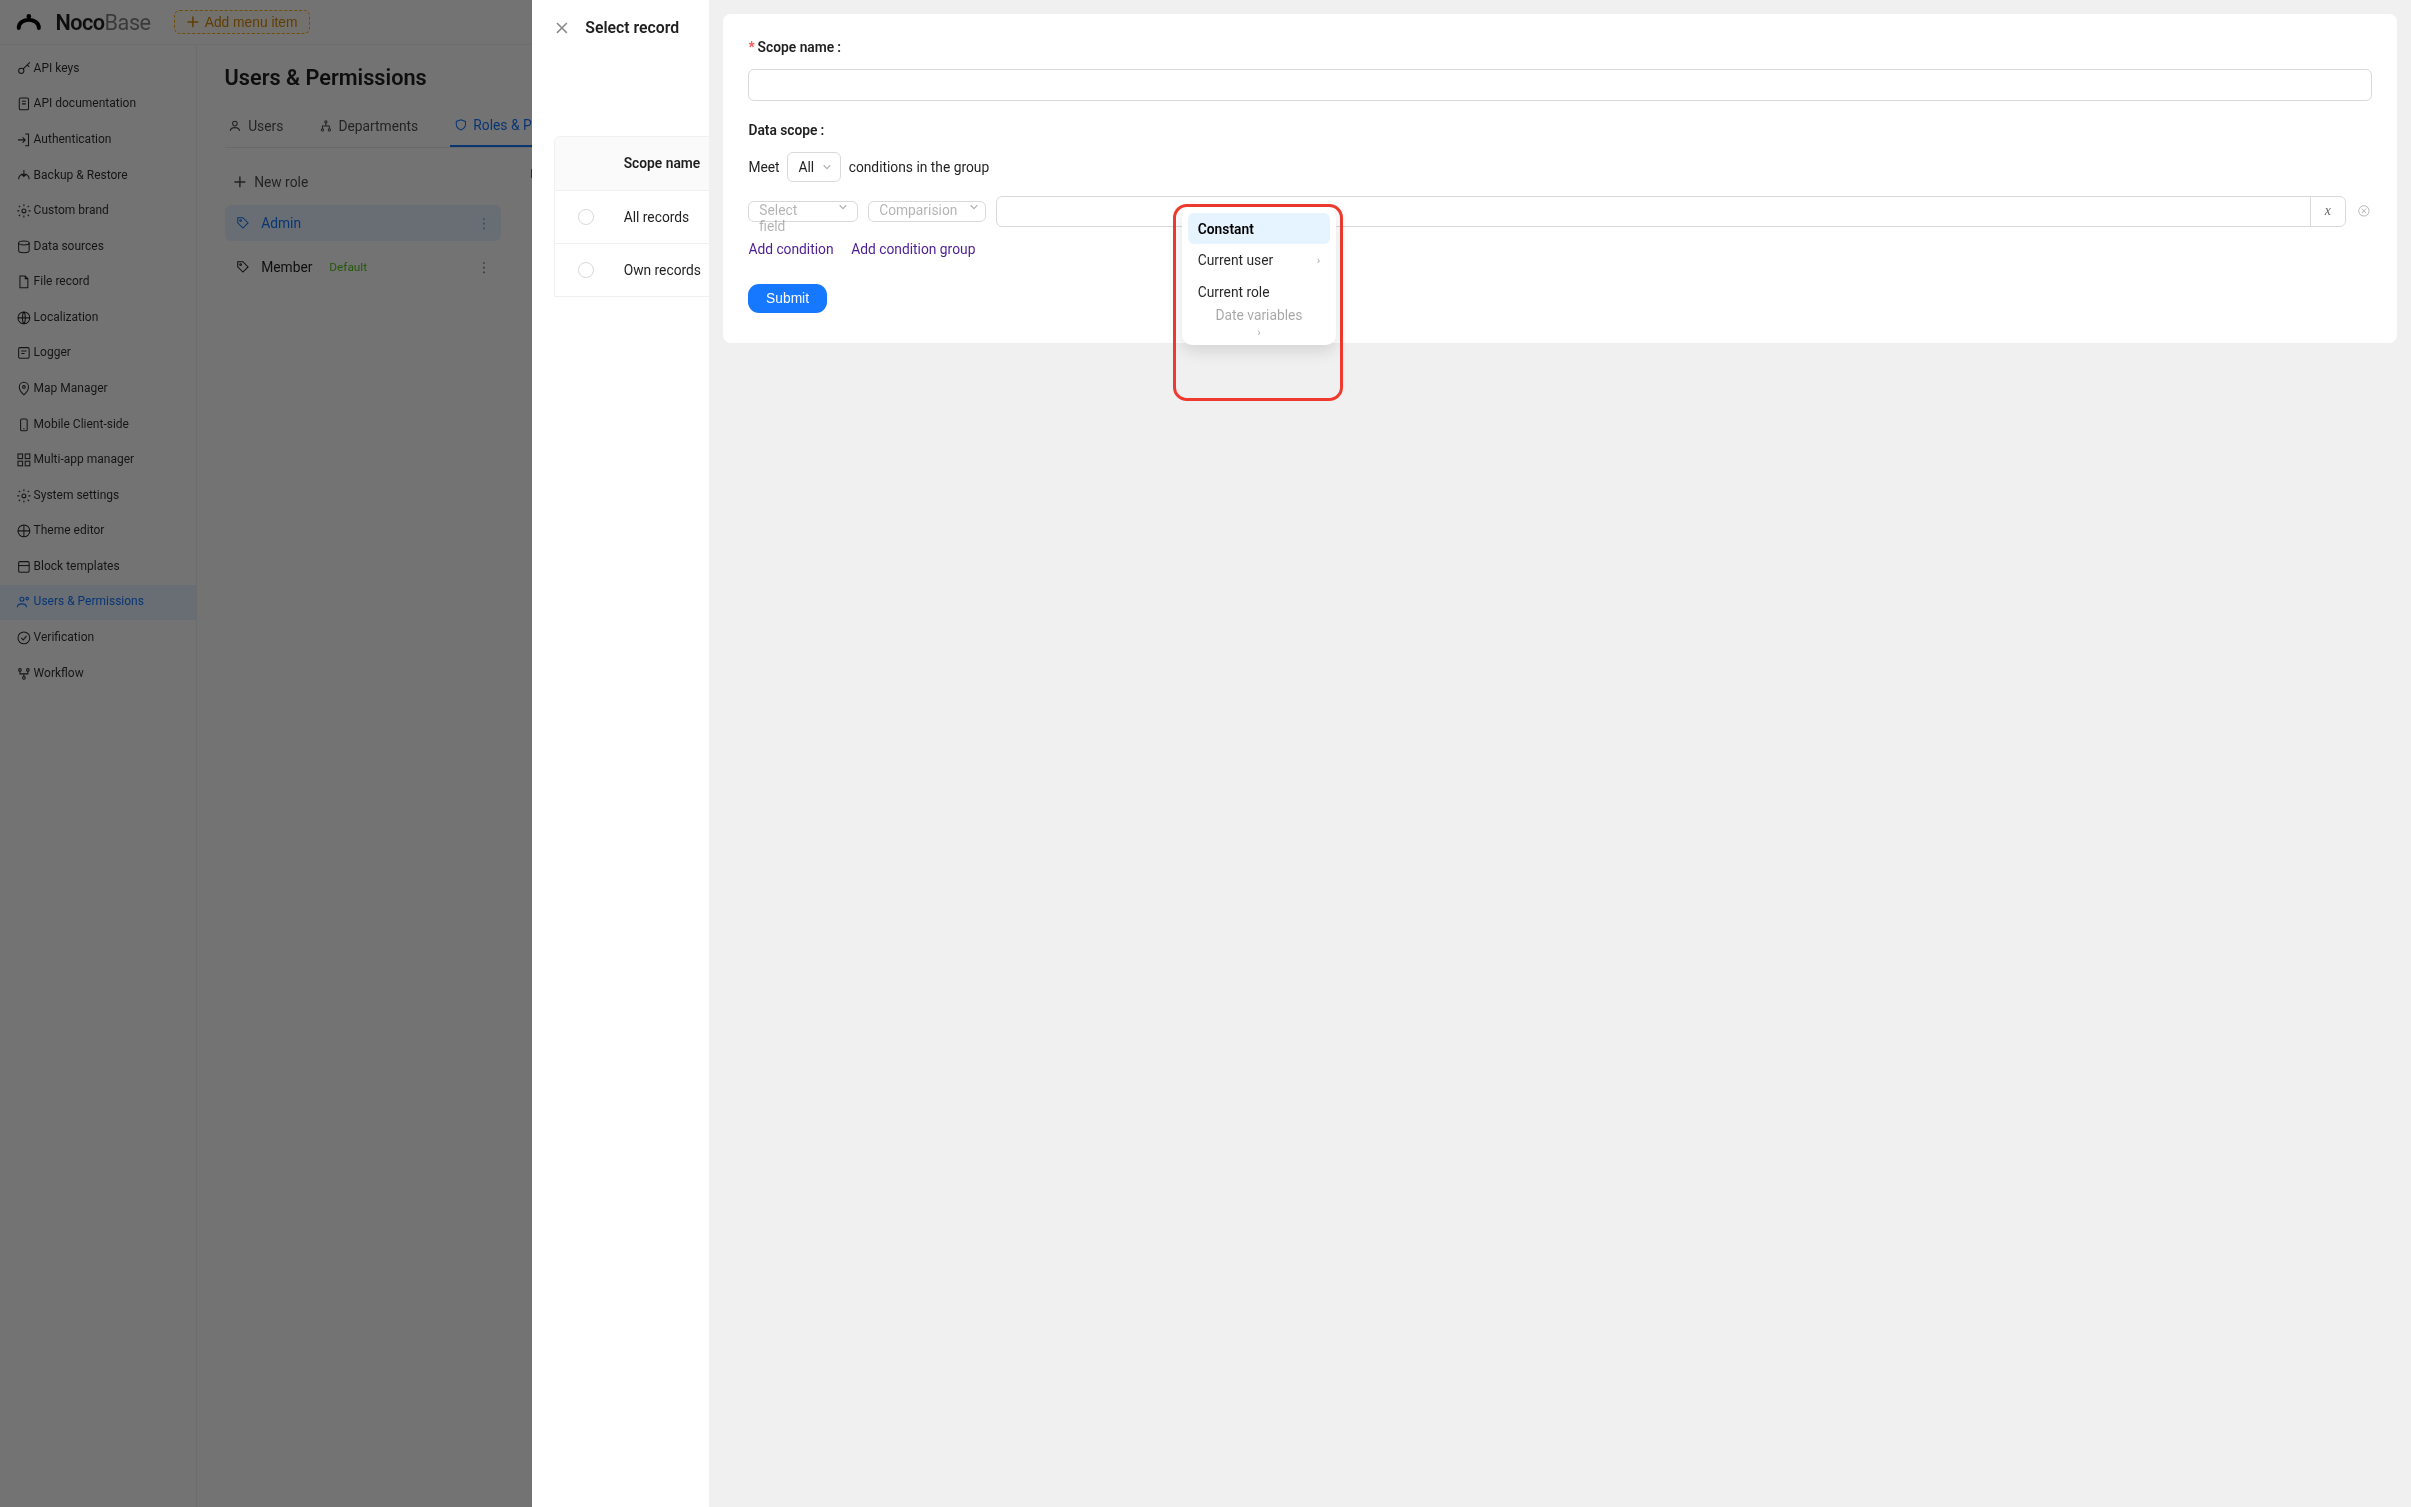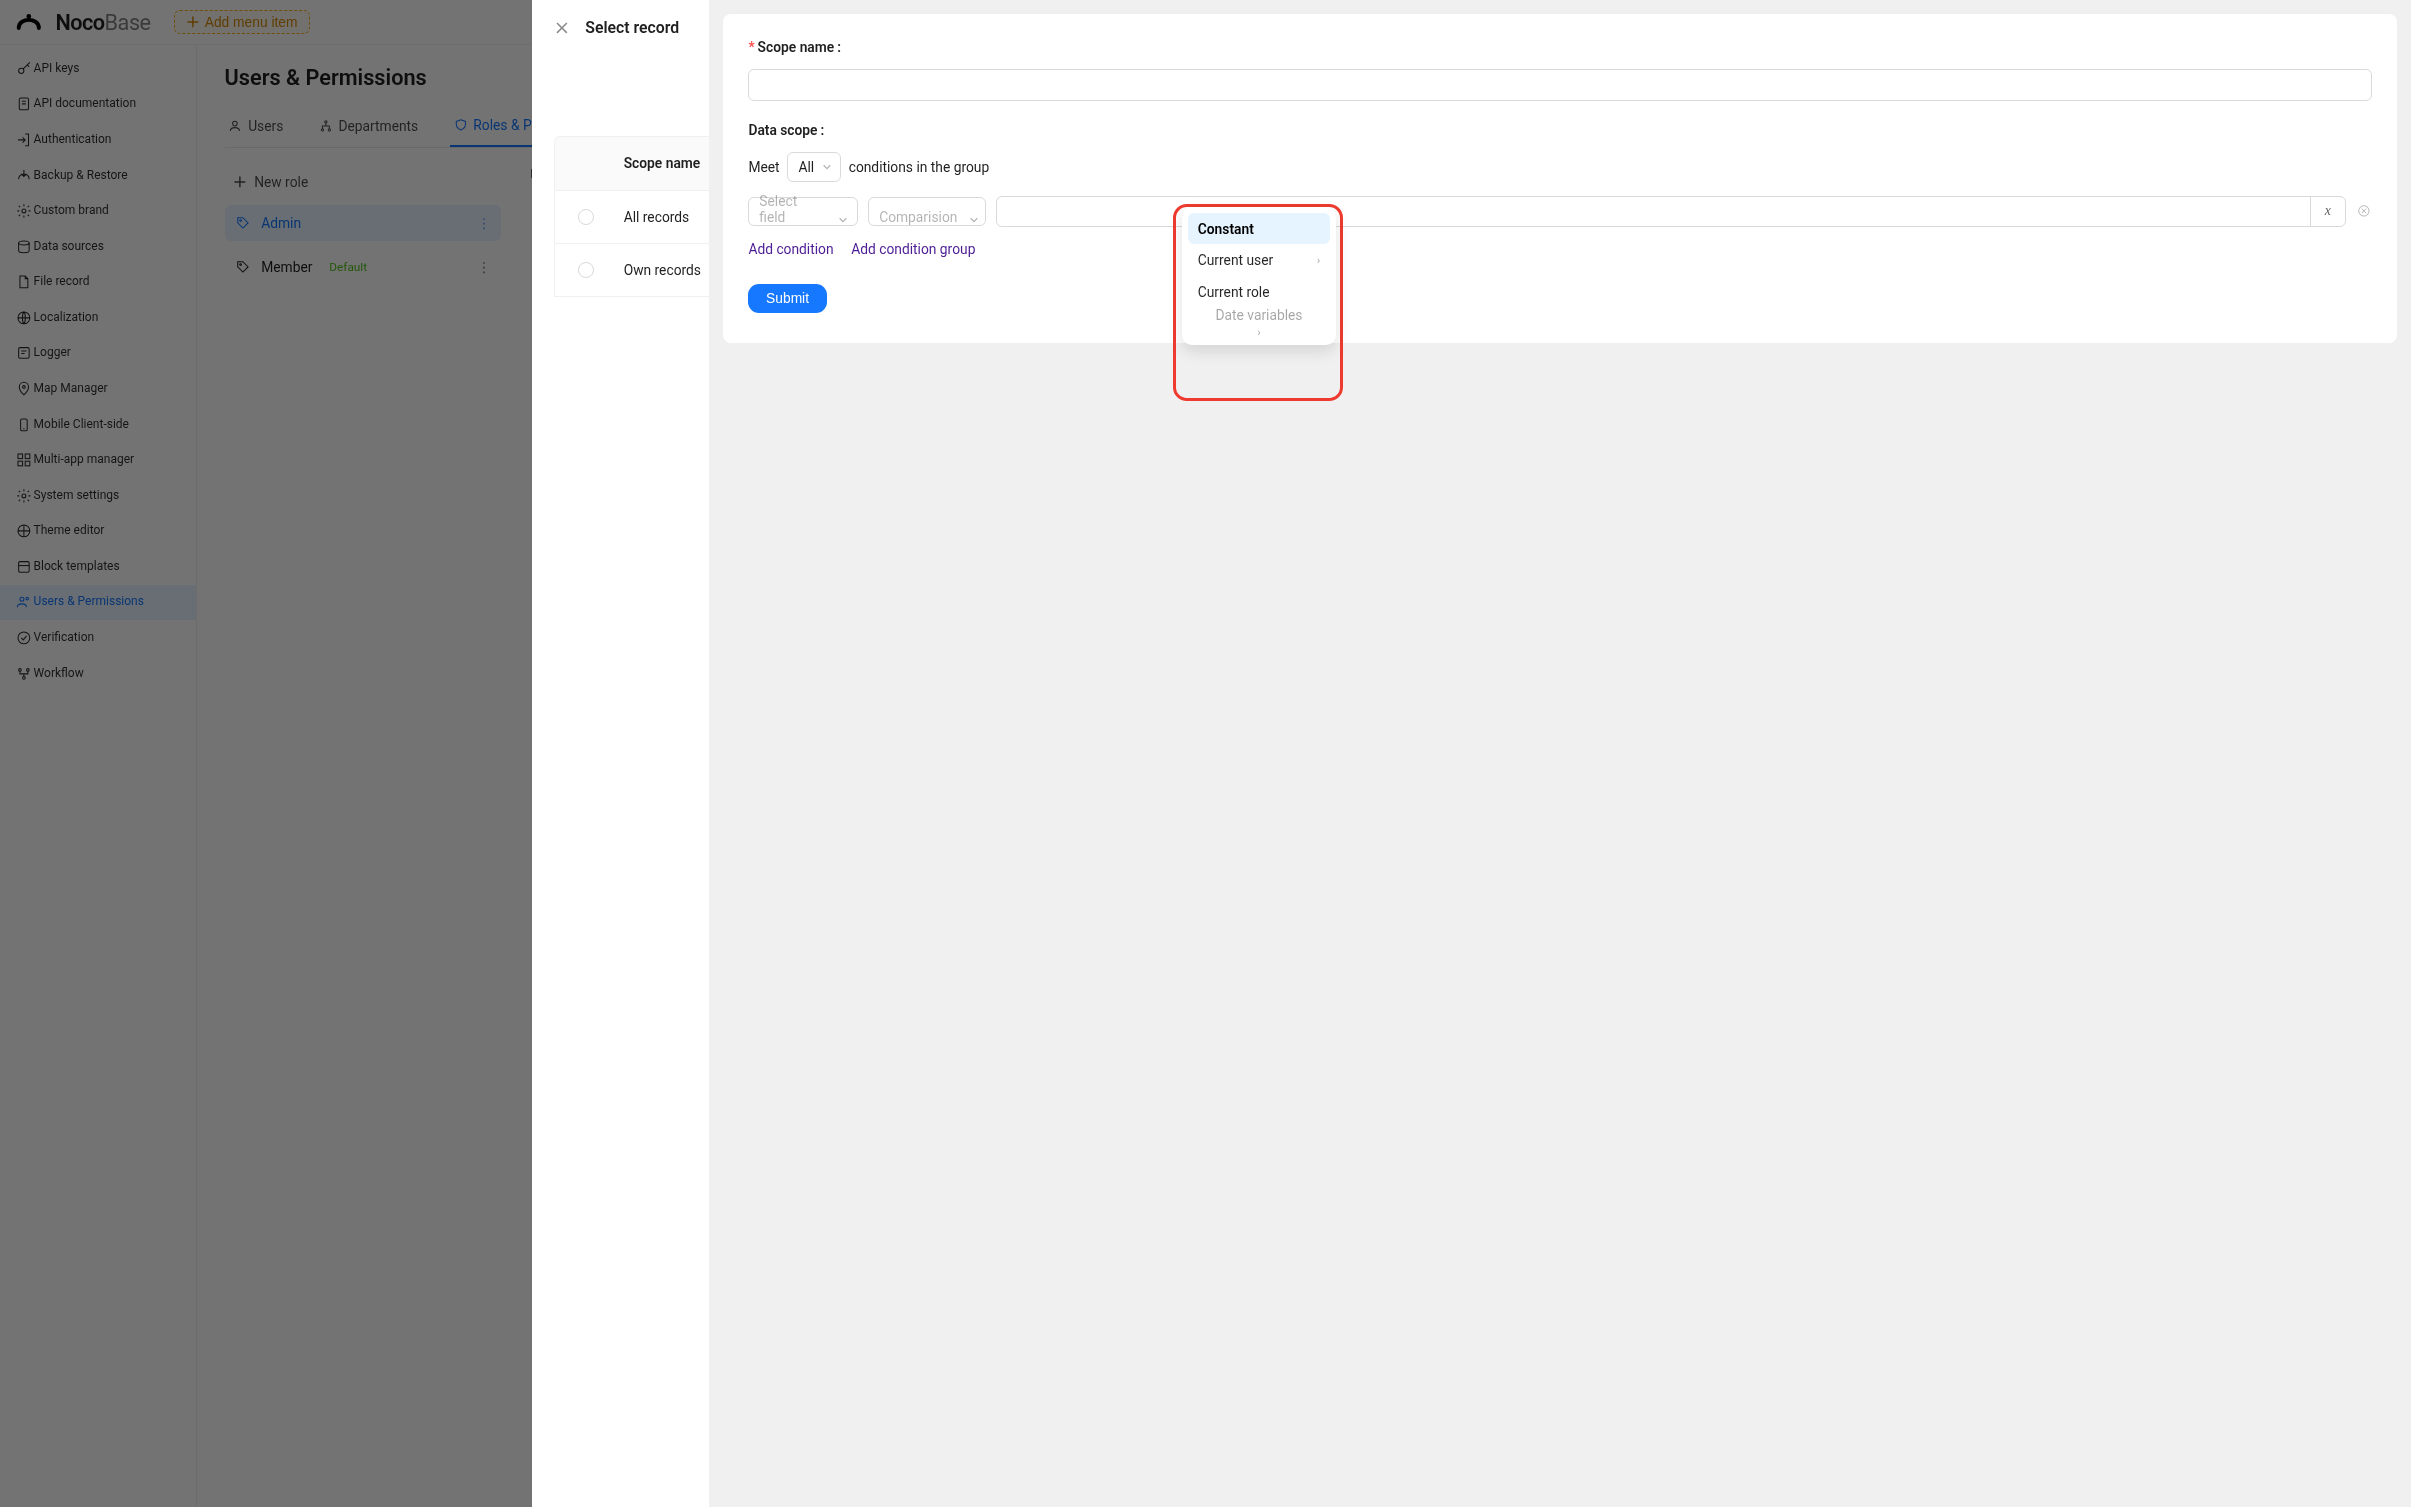--- a/index.html
+++ b/index.html
@@ -121,22 +121,22 @@
   .meet-row { display: flex; align-items: center; gap: 7.9px; margin-bottom: 13.8px; }
   .mini-select {
     display: inline-flex; align-items: center; gap: 5.9px;
     height: 29.6px; border: 1px solid #d9d9d9; border-radius: 5.9px;
     padding: 0 7.9px 0 9.9px; color: rgba(0,0,0,0.88); background: #fff; cursor: pointer;
     font-size: 13.8px;
   }
   .mini-select .caret { color: rgba(0,0,0,0.3); margin-left: 2px; }
   .cond-row { display: flex; align-items: center; gap: 9.9px; margin-bottom: 13.8px; }
   .select-ph {
-    display: inline-flex; align-items: flex-end; gap: 7.9px;
-    height: 29px; border: 1px solid #d9d9d9; border-radius: 5.9px;
+    display: inline-flex; align-items: flex-start; gap: 7.9px;
+    height: 21px; border: 1px solid #d9d9d9; border-radius: 5.9px;
     padding: 0 9.9px; background: #fff; cursor: pointer;
     color: rgba(0,0,0,0.3);
     font-size: 13.8px;
   }
   .select-ph .caret { margin-left: 3.9px; }
   .field-sel { width: 110px; justify-content: space-between; }
   .comp-sel { width: 118px; justify-content: space-between; }
   .value-box {
     flex: 1; height: 31.5px; border: 1px solid #d9d9d9; border-radius: 5.9px;
     display: flex; align-items: stretch; min-width: 0;

